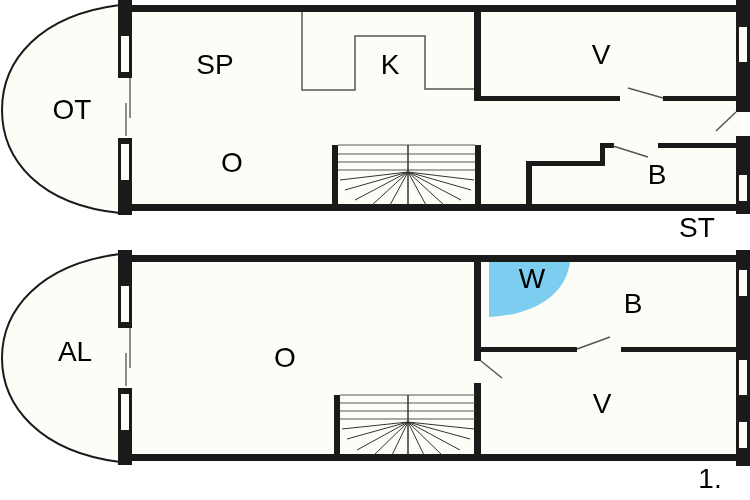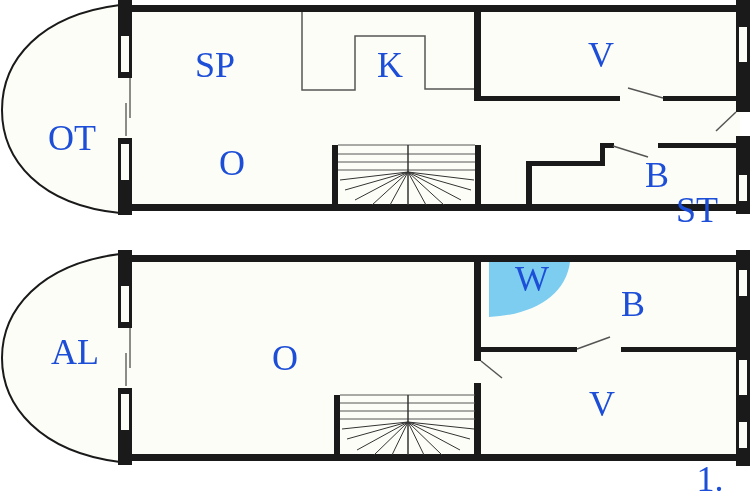--- a/index.html
+++ b/index.html
@@ -1,18 +1,18 @@
 <!DOCTYPE html>
 <html><head>
 <meta charset="utf-8">
 <style>
   html, body { margin:0; padding:0; background:#ffffff; }
   body { width:750px; height:500px; position:relative; overflow:hidden; font-family:"Liberation Sans", sans-serif; }
   svg { position:absolute; left:0; top:0; }
-  .lbl { position:absolute; font-family:Liberation Serif, serif; font-size:36px; color:#1d4ed8; transform:translate(-50%,-50%); line-height:1; white-space:nowrap; }
+  .lbl { position:absolute; font-family:Liberation Sans, sans-serif; font-size:28px; color:#000000; transform:translate(-50%,-50%); line-height:1; white-space:nowrap; }
 </style>
 </head>
 <body>
 
 <svg width="750" height="500" viewBox="0 0 750 500">
 
   <g>
 
     <path d="M120,5 C40,15 2,60 2,110 C2,160 40,205 120,213 Z" fill="#fdfdf8" stroke="#1a1a1a" stroke-width="2"></path>
 
@@ -114,26 +114,26 @@
         <line x1="408" y1="422" x2="424" y2="455"></line>
         <line x1="408" y1="422" x2="442" y2="455"></line>
         <line x1="408" y1="422" x2="460" y2="450"></line>
         <line x1="408" y1="422" x2="470" y2="439"></line>
         <line x1="408" y1="422" x2="474" y2="429"></line>
       </g>
     </g>
   </g>
 </svg>
 
-<div class="lbl" style="left:72px;top:110px;margin-top:28px;">OT</div>
+<div class="lbl" style="left:72px;top:110px;">OT</div>
 <div class="lbl" style="left:215px;top:65px;">SP</div>
 <div class="lbl" style="left:390px;top:65px;">K</div>
 <div class="lbl" style="left:601px;top:55px;">V</div>
 <div class="lbl" style="left:232px;top:163px;">O</div>
 <div class="lbl" style="left:657px;top:175px;">B</div>
-<div class="lbl" style="left:697px;top:210px;">ST</div>
+<div class="lbl" style="left:697px;top:228px;">ST</div>
 
 <div class="lbl" style="left:75px;top:352px;">AL</div>
 <div class="lbl" style="left:285px;top:358px;">O</div>
 <div class="lbl" style="left:532px;top:279px;">W</div>
 <div class="lbl" style="left:633px;top:304px;">B</div>
 <div class="lbl" style="left:602px;top:404px;">V</div>
 <div class="lbl" style="left:710px;top:479px;">1.</div>
 
 </body></html>

